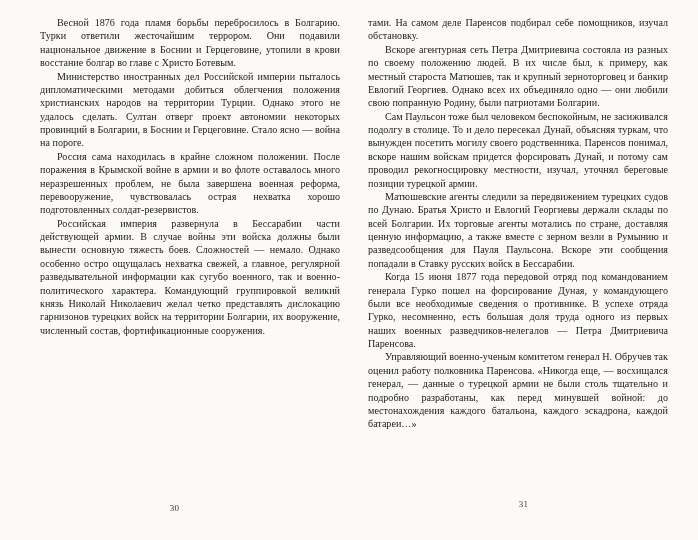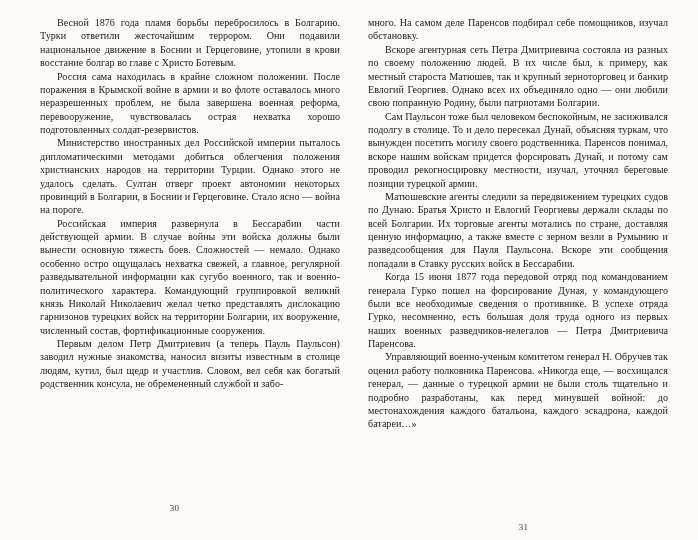--- a/index.html
+++ b/index.html
@@ -58,52 +58,51 @@
   .folio {
     position: absolute;
     left: 0;
     right: 0;
     text-align: center;
     font-size: 9px;
     color: #3a3a3a;
     letter-spacing: 0.2px;
   }
   .folio-left  { top: 503px; }
-  .folio-right { top: 522px; }
+  .folio-right { top: 499px; }
 
   .gutter {
     position: absolute;
     top: 0;
     bottom: 0;
     left: 349px;
     width: 1px;
     background: transparent;
   }
 </style>
 </head>
 <body>
 
 <div class="spread">
 
   <div class="page page-left">
     <div class="text-column">
       <p>Весной 1876 года пламя борьбы перебросилось в Болгарию. Турки ответили жесточайшим террором. Они подавили национальное движение в Боснии и Герцеговине, утопили в крови восстание болгар во главе с Христо Ботевым.</p>
+      <p>Министерство иностранных дел Российской империи пыталось дипломатическими методами добиться облегчения положения христианских народов на территории Турции. Однако этого не удалось сделать. Султан отверг проект автономии некоторых провинций в Болгарии, в Боснии и Герцеговине. Стало ясно — война на пороге.</p>
       <p>Россия сама находилась в крайне сложном положении. После поражения в Крымской войне в армии и во флоте оставалось много неразрешенных проблем, не была завершена военная реформа, перевооружение, чувствовалась острая нехватка хорошо подготовленных солдат-резервистов.</p>
-      <p>Министерство иностранных дел Российской империи пыталось дипломатическими методами добиться облегчения положения христианских народов на территории Турции. Однако этого не удалось сделать. Султан отверг проект автономии некоторых провинций в Болгарии, в Боснии и Герцеговине. Стало ясно — война на пороге.</p>
       <p>Российская империя развернула в Бессарабии части действующей армии. В случае войны эти войска должны были вынести основную тяжесть боев. Сложностей — немало. Однако особенно остро ощущалась нехватка свежей, а главное, регулярной разведывательной информации как сугубо военного, так и военно-политического характера. Командующий группировкой великий князь Николай Николаевич желал четко представлять дислокацию гарнизонов турецких войск на территории Болгарии, их вооружение, численный состав, фортификационные сооружения.</p>
-      <p>Первым делом Петр Дмитриевич (а теперь Пауль Паульсон) заводил нужные знакомства, наносил визиты известным в столице людям, кутил, был щедр и участлив. Словом, вел себя как богатый родственник консула, не обремененный службой и забо-</p>
     </div>
     <div class="folio folio-left">30</div>
   </div>
 
   <div class="gutter"></div>
 
   <div class="page page-right">
     <div class="text-column">
-      <p class="continuation">много. На самом деле Паренсов подбирал себе помощников, изучал обстановку.</p>
+      <p class="continuation">тами. На самом деле Паренсов подбирал себе помощников, изучал обстановку.</p>
       <p>Вскоре агентурная сеть Петра Дмитриевича состояла из разных по своему положению людей. В их числе был, к примеру, как местный староста Матюшев, так и крупный зерноторговец и банкир Евлогий Георгиев. Однако всех их объединяло одно — они любили свою попранную Родину, были патриотами Болгарии.</p>
       <p>Сам Паульсон тоже был человеком беспокойным, не засиживался подолгу в столице. То и дело пересекал Дунай, объясняя туркам, что вынужден посетить могилу своего родственника. Паренсов понимал, вскоре нашим войскам придется форсировать Дунай, и потому сам проводил рекогносцировку местности, изучал, уточнял береговые позиции турецкой армии.</p>
       <p>Матюшевские агенты следили за передвижением турецких судов по Дунаю. Братья Христо и Евлогий Георгиевы держали склады по всей Болгарии. Их торговые агенты мотались по стране, доставляя ценную информацию, а также вместе с зерном везли в Румынию и разведсообщения для Пауля Паульсона. Вскоре эти сообщения попадали в Ставку русских войск в Бессарабии.</p>
       <p>Когда 15 июня 1877 года передовой отряд под командованием генерала Гурко пошел на форсирование Дуная, у командующего были все необходимые сведения о противнике. В успехе отряда Гурко, несомненно, есть большая доля труда одного из первых наших военных разведчиков-нелегалов — Петра Дмитриевича Паренсова.</p>
       <p>Управляющий военно-ученым комитетом генерал Н. Обручев так оценил работу полковника Паренсова. «Никогда еще, — восхищался генерал, — данные о турецкой армии не были столь тщательно и подробно разработаны, как перед минувшей войной: до местонахождения каждого батальона, каждого эскадрона, каждой батареи…»</p>
     </div>
     <div class="folio folio-right">31</div>
   </div>
 
 </div>

